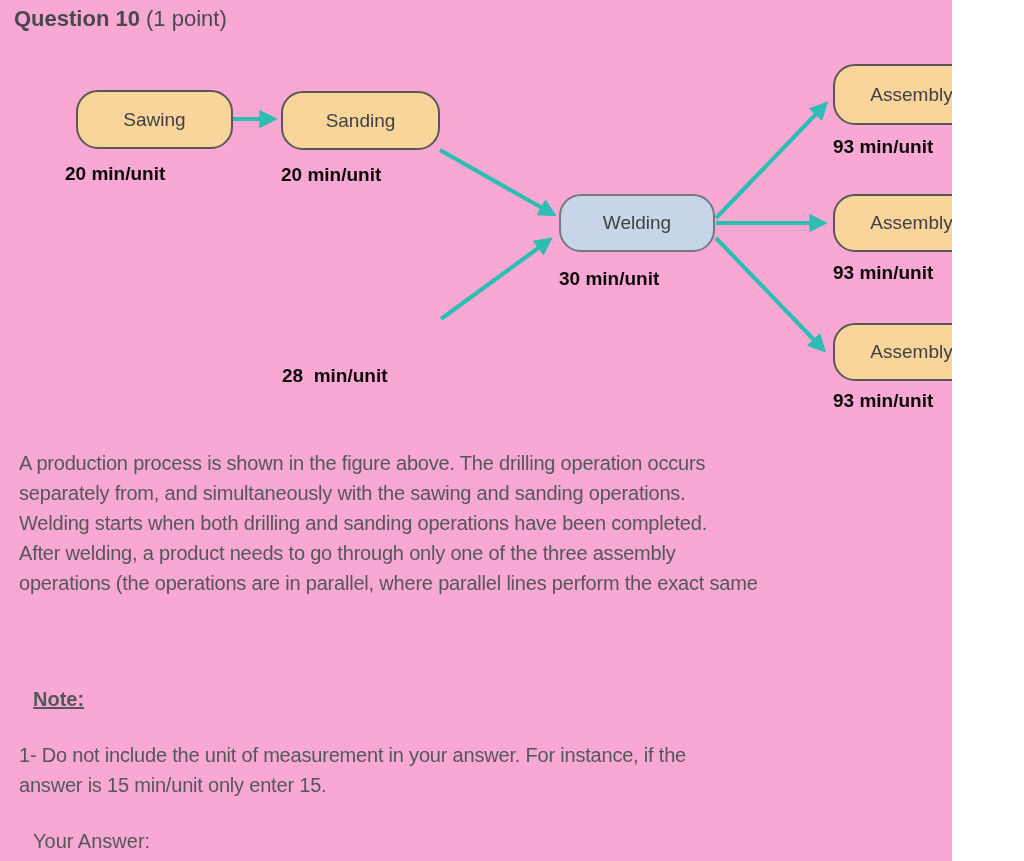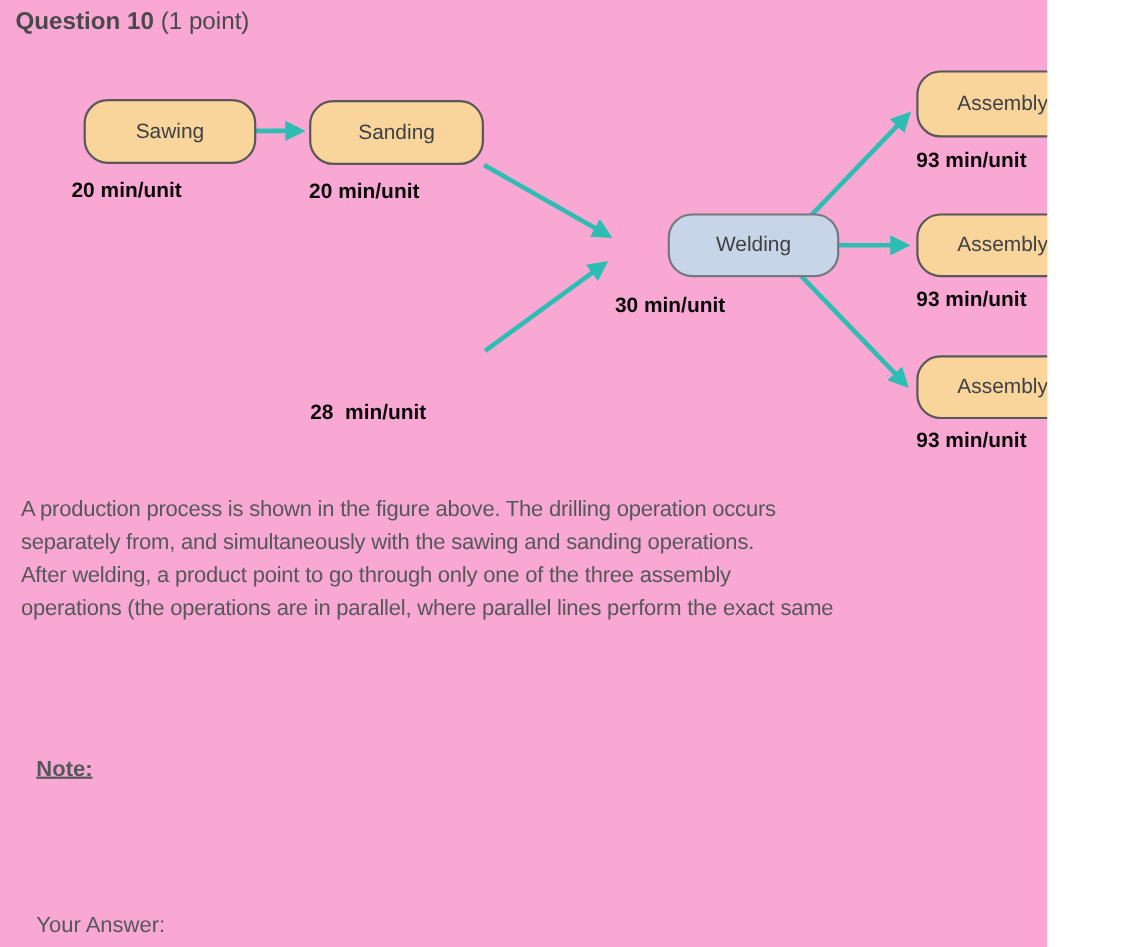--- a/index.html
+++ b/index.html
@@ -22,21 +22,21 @@
 
   
   .diagram { position:absolute; left:0; top:0; width:1024px; height:440px; }
   .arrows  { position:absolute; left:0; top:0; }
   .node {
     position:absolute; box-sizing:border-box;
     display:flex; align-items:center; justify-content:center;
     font-size:19px; color:#3E4245;border-radius:22px;
   }
   .station { background:#F9D49B; border:2px solid #585858; }
-  .welding { background:#C8D5E8; border:2px solid #73797F;margin-left:48px; }
+  .welding { background:#C8D5E8; border:2px solid #73797F; }
   .rate {
     position:absolute; text-align:left;
     font-weight:bold; color:#0A0A0A; font-size:19px;
     white-space:pre;
   }
 
   
   .body-text { position:absolute; left:19px; color:#54575A; font-size:20px; letter-spacing:-0.2px; }
   .line { white-space:nowrap; line-height:30px; height:30px; }
   .note-heading {
@@ -105,22 +105,27 @@
     <div class="node station" style="left:833px; top:323px; width:157px; height:58px;">
         <span>Assembly</span>
       </div>
     <div class="rate" style="left:833px; top:390px; width:157px;">93 min/unit</div>
 
   </div>
 
   <div class="body-text" style="top:448px;">
     <div class="line">A production process is shown in the figure above. The drilling operation occurs</div>
     <div class="line">separately from, and simultaneously with the sawing and sanding operations.</div>
-    <div class="line">After welding, a product point to go through only one of the three assembly</div>
+    <div class="line">Welding starts when both drilling and sanding operations have been completed.</div>
+    <div class="line">After welding, a product needs to go through only one of the three assembly</div>
     <div class="line">operations (the operations are in parallel, where parallel lines perform the exact same</div>
   </div>
 
   <div class="note-heading">Note:</div>
 
+  <div class="body-text" style="top:740px;">
+    <div class="line">1- Do not include the unit of measurement in your answer. For instance, if the</div>
+    <div class="line">answer is 15 min/unit only enter 15.</div>
+  </div>
 
   <div class="answer-label">Your Answer:</div>
 
 </div>
 
 </body></html>

